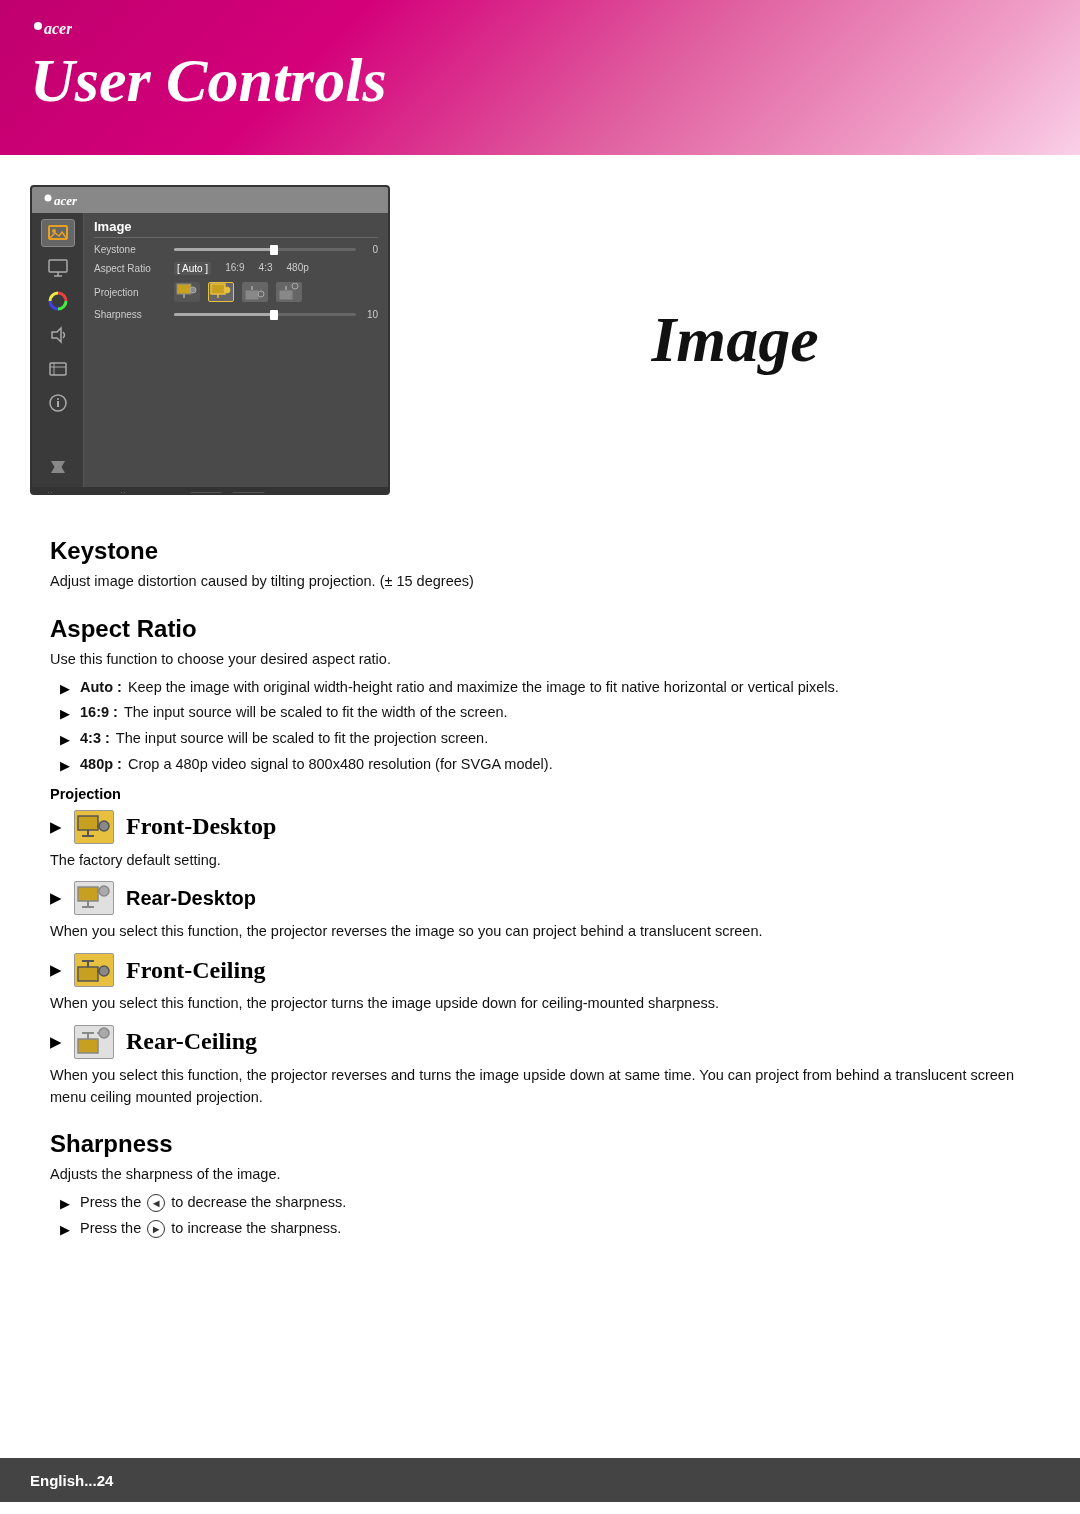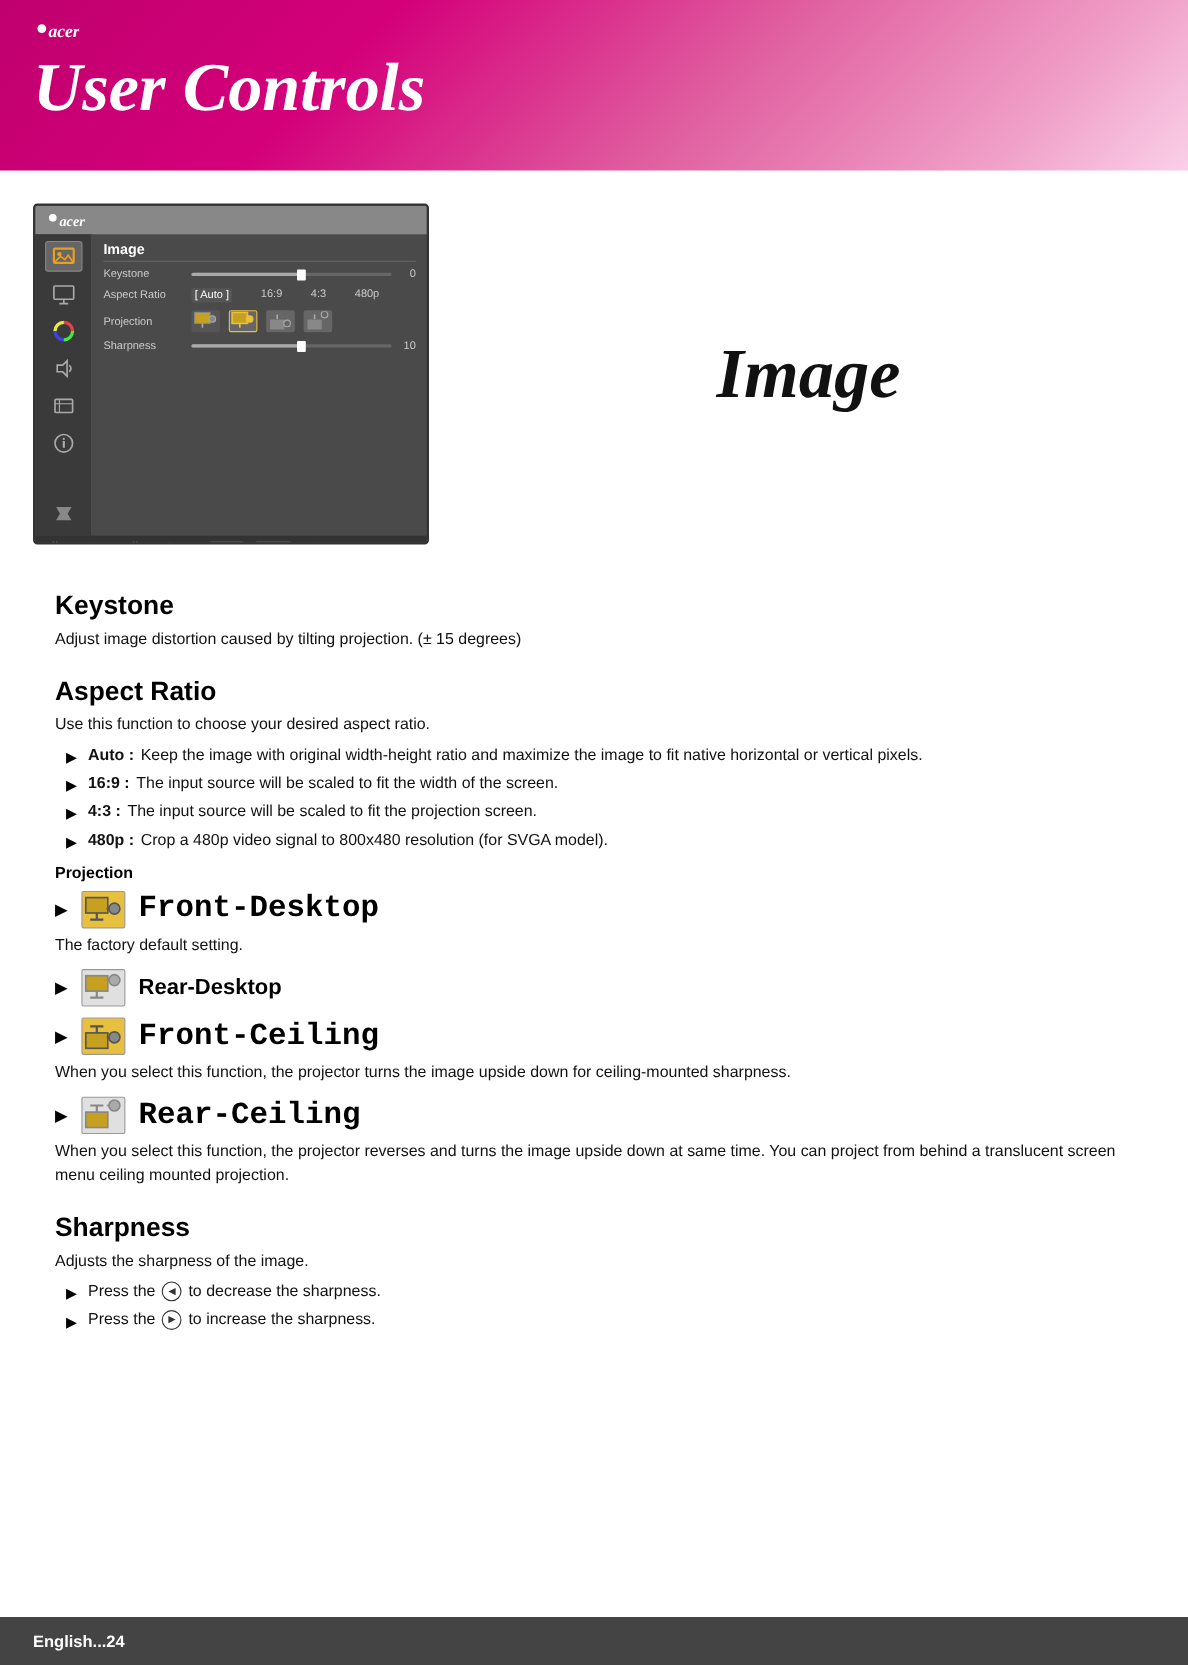--- a/index.html
+++ b/index.html
@@ -140,21 +140,21 @@
       border-radius: 1px;
     }
     .osd-value {
       color: #cccccc;
       font-size: 10px;
       min-width: 18px;
       text-align: right;
     }
     .osd-aspect-options {
       display: flex;
-      gap: 26px;
+      gap: 14px;
       font-size: 10px;
       color: #ccc;
     }
     .osd-aspect-options span.selected {
       color: white;
       background: #555;
       padding: 1px 3px;
       border-radius: 2px;
     }
     .osd-projection-icons {
@@ -285,23 +285,23 @@
       align-items: center;
       justify-content: center;
       overflow: hidden;
       flex-shrink: 0;
     }
     .proj-img-box svg {
       width: 36px;
       height: 30px;
     }
     .proj-title {
-      font-size: 28px;
-      font-weight: bold;
-      font-family: Liberation Mono, monospace;
+      font-size: 24px;
+      font-weight: bold;
+      font-family: Liberation Serif, serif;
     }
     .proj-title-small {
       font-size: 20px;
       font-weight: bold;
       font-family: Arial, sans-serif;
     }
 
     .circle-btn {
       display: inline-flex;
       align-items: center;
@@ -313,21 +313,21 @@
       font-size: 11px;
       font-weight: bold;
       color: #333;
       vertical-align: middle;
       margin: 0 2px;
     }
 
     
     .page-footer {
       position: absolute;
-      bottom: 0;
+      bottom: 12px;
       left: 0;
       width: 100%;
       height: 44px;
       background: #444444;
       display: flex;
       align-items: center;
       padding: 0 30px;
     }
     .footer-text {
       color: #ffffff;
@@ -572,20 +572,21 @@
         <svg viewBox="0 0 36 30" fill="none">
           <rect x="2" y="4" width="20" height="14" fill="#c8a020" stroke="#888" stroke-width="1.5"></rect>
           <line x1="12" y1="18" x2="12" y2="24" stroke="#888" stroke-width="2"></line>
           <line x1="6" y1="24" x2="18" y2="24" stroke="#888" stroke-width="2"></line>
           <circle cx="28" cy="8" r="5" fill="#aaa" stroke="#888" stroke-width="1.5"></circle>
           <line x1="23" y1="8" x2="21" y2="8" stroke="#888" stroke-width="1.5"></line>
         </svg>
       </div>
       <span class="proj-title-small">Rear-Desktop</span>
     </div>
+    <p class="section-text">When you select this function, the projector reverses the image so you can project behind a translucent screen.</p>
   </div>
 
   <div style="margin-top:10px;">
     <div class="proj-section">
       <span class="proj-arrow">▶</span>
       <div class="proj-img-box">
         <svg viewBox="0 0 36 30" fill="none">
           <rect x="2" y="12" width="20" height="14" fill="#c8a020" stroke="#555" stroke-width="1.5"></rect>
           <line x1="12" y1="12" x2="12" y2="6" stroke="#555" stroke-width="2"></line>
           <line x1="6" y1="6" x2="18" y2="6" stroke="#555" stroke-width="2"></line>

